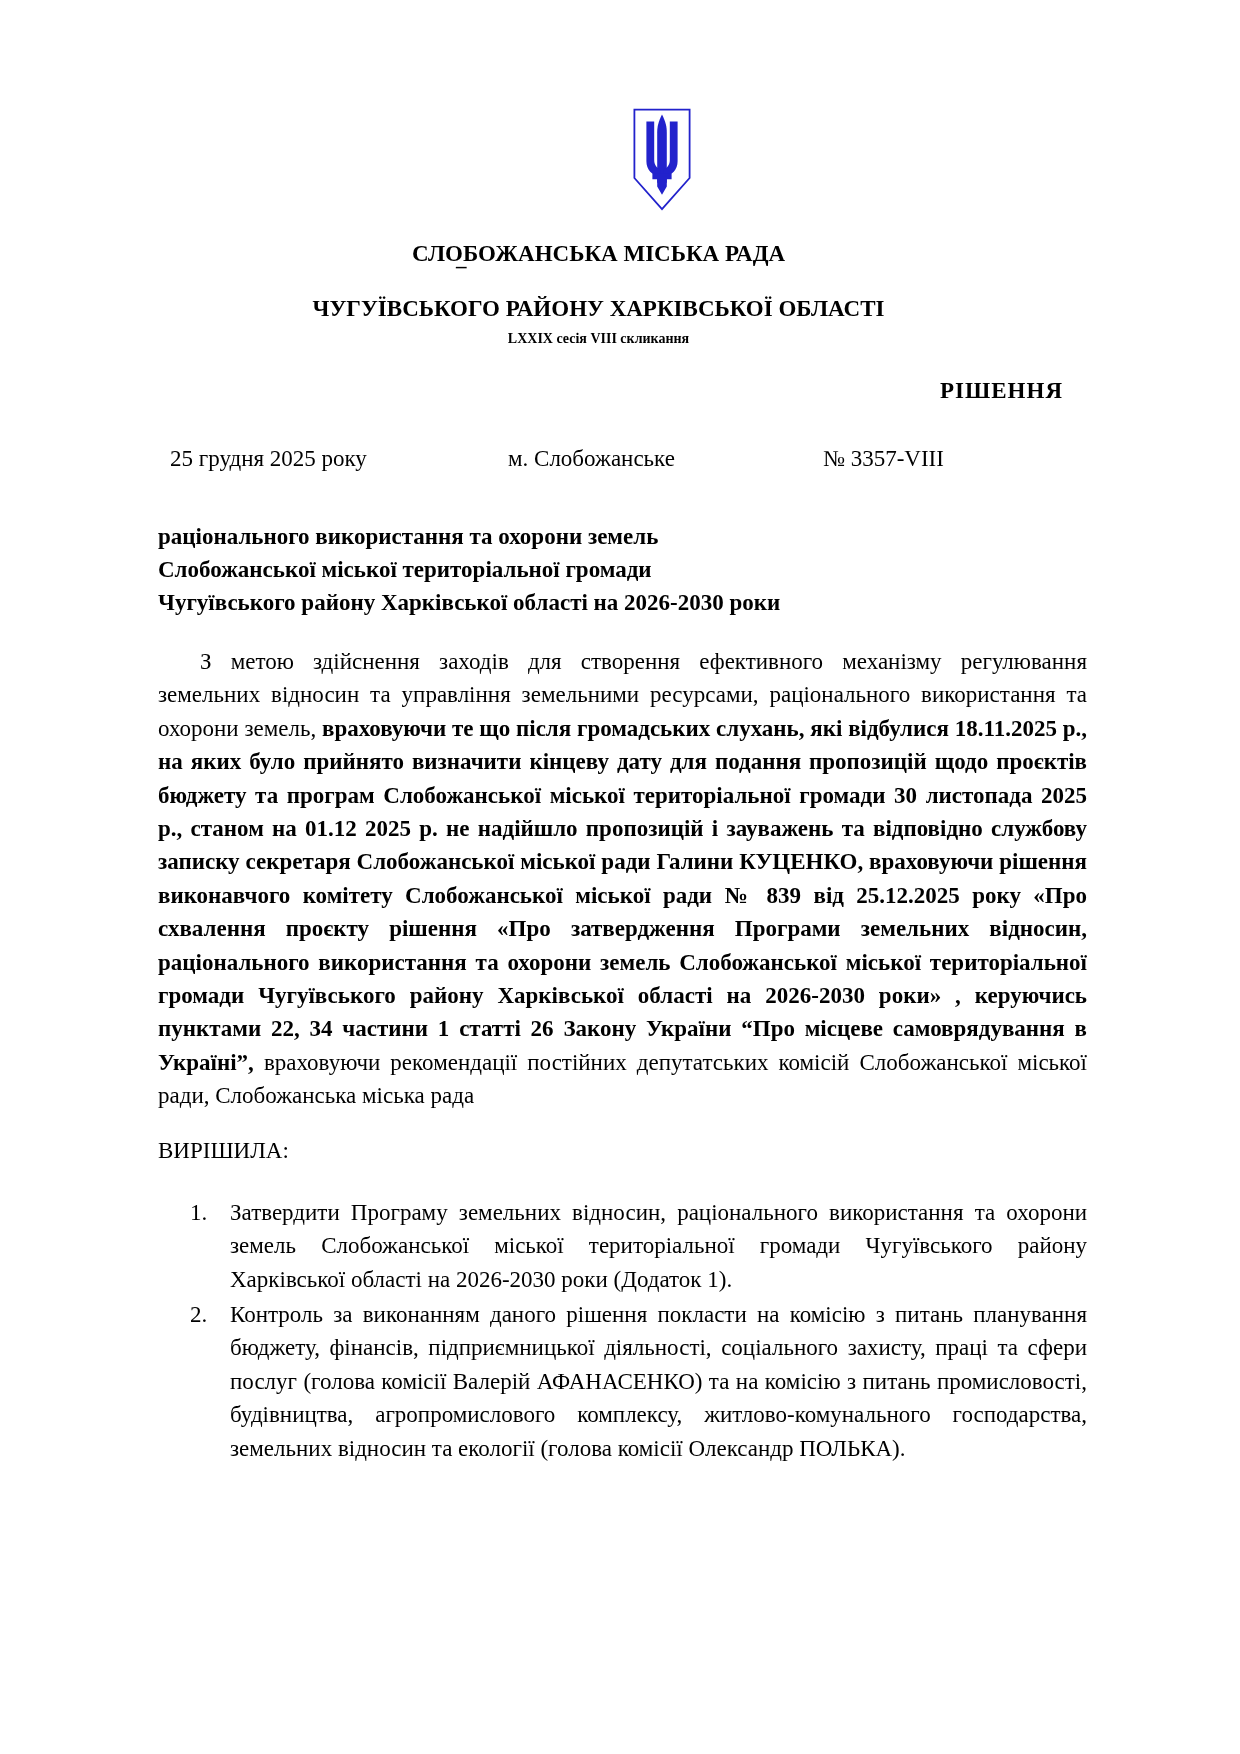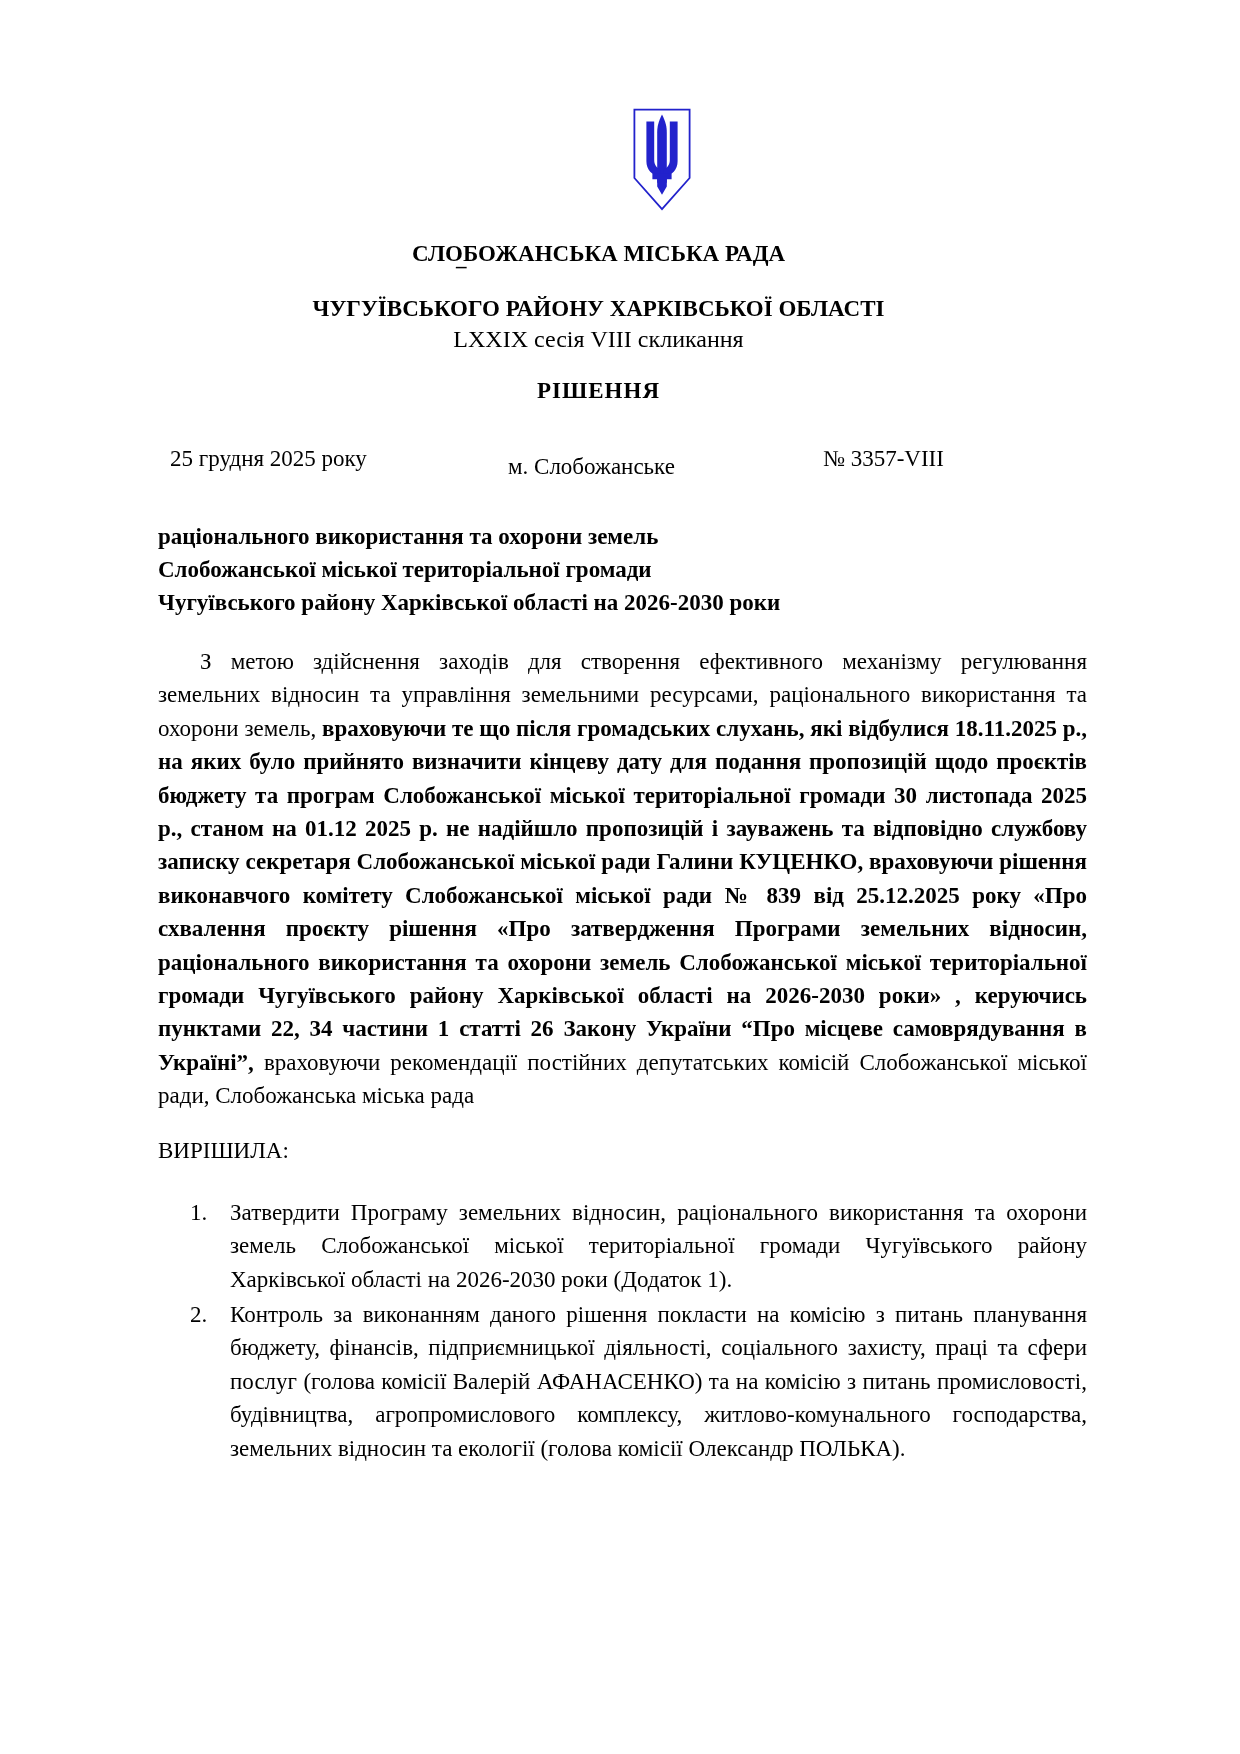--- a/index.html
+++ b/index.html
@@ -25,36 +25,36 @@
     height: 108px;
   }
 
   .header-block {
     position: relative;
     margin-top: 8px;
     transform: translateX(-24px);
     text-align: center;
   }
   .org-line { font-size: 23px; font-weight: bold; line-height: 31px; margin-top: 24px; }
-  .session-line { font-size: 24px; font-weight: normal; line-height: 30px; }
+  .session-line { font-size: 14px; font-weight: bold; line-height: 30px; }
   .stray-mark { position: absolute; left: 322px; top: 8px; font-size: 21px; font-weight: bold; }
 
   .doc-type {
     margin-top: 22px;
     transform: translateX(-24px);
-    text-align: center;
+    text-align: right;
     font-size: 23px;
     font-weight: bold;
     letter-spacing: 1px;
     line-height: 30px;
   }
 
   .meta-row { position: relative; margin-top: 40px; height: 32px; font-size: 23px; }
   .meta-date   { position: absolute; left: 12px;  top: 0; }
-  .meta-place  { position: absolute; left: 350px; top: 8px; }
+  .meta-place  { position: absolute; left: 350px; top: 0; }
   .meta-number { position: absolute; left: 665px; top: 0; }
 
   .title-block { margin-top: 42px; font-size: 23px; font-weight: bold; line-height: 33px; }
 
   .body-par {
     margin-top: 26px;
     font-size: 23px;
     line-height: 33.4px;
     text-align: justify;
     text-indent: 42px;

